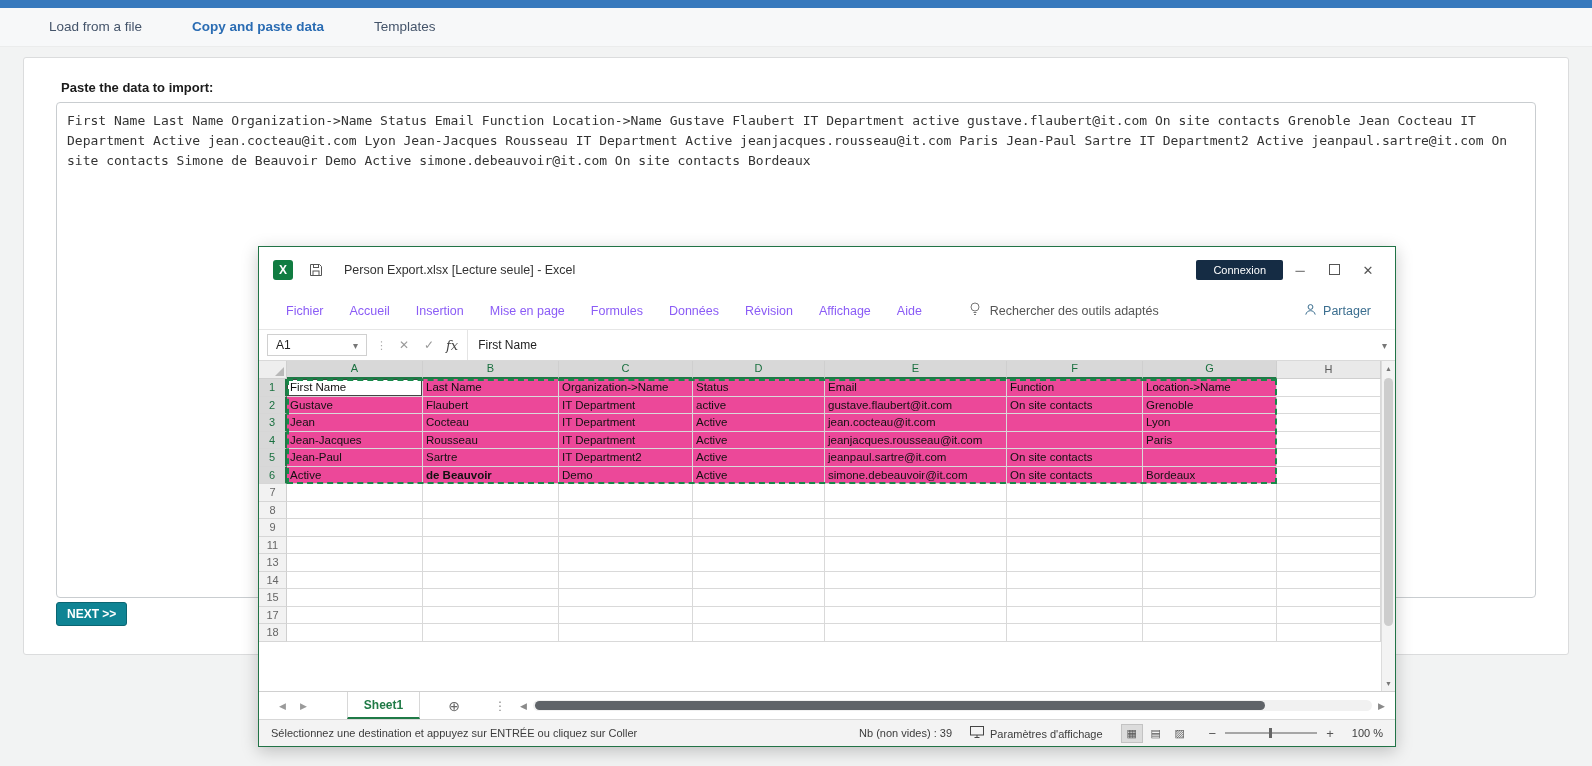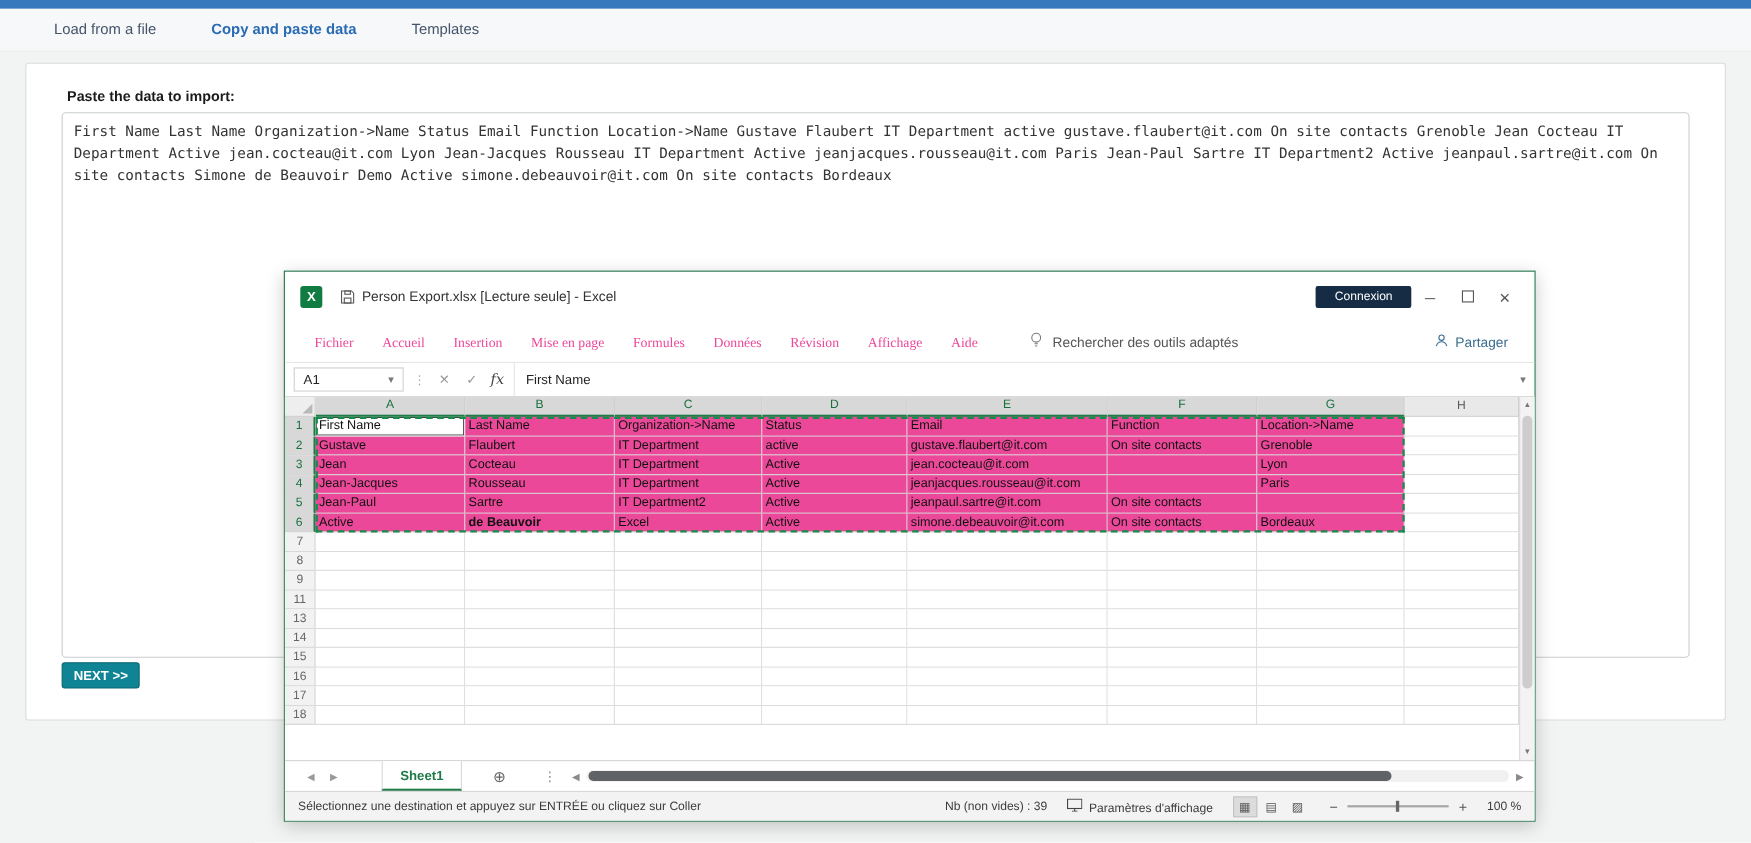--- a/index.html
+++ b/index.html
@@ -25,30 +25,30 @@
          font-weight:bold;font-size:12px;padding:4px 10px;font-family:inherit;cursor:pointer;}
 
   
   .xl{position:absolute;left:258px;top:246px;width:1138px;height:501px;background:#fff;
       border:1px solid #217346;box-shadow:0 4px 16px rgba(0,0,0,.22);z-index:50;
       display:flex;flex-direction:column;box-sizing:border-box;}
   .xl-titlebar{height:46px;flex:0 0 46px;display:flex;align-items:center;padding:0 10px 0 14px;}
   .xl-appicon{width:20px;height:20px;background:#107c41;color:#fff;font-weight:bold;font-size:12px;
       display:flex;align-items:center;justify-content:center;border-radius:3px;}
   .xl-save{margin-left:16px;display:flex;align-items:center;}
-  .xl-title{font-size:12.5px;color:#333;margin-left:6px;}
+  .xl-title{font-size:12.5px;color:#333;margin-left:21px;}
   .xl-connexion{margin-left:auto;background:#152c44;color:#fff;font-size:11px;border:none;
       padding:4px 17px;border-radius:2px;font-family:inherit;cursor:pointer;}
   .xl-winbtn{width:34px;text-align:center;color:#555;font-size:13px;cursor:default;}
   .xl-winbtn:first-of-type{margin-left:24px;}
   .maxbox{display:inline-block;width:9px;height:9px;border:1px solid #555;}
   .xl-ribbon{height:36px;flex:0 0 36px;display:flex;align-items:center;padding:0 14px;
       border-bottom:1px solid #e6e6e6;}
   .rtabs{display:flex;}
-  .rtab{padding:0 13px;font-size:12.5px;color:#ec4899;line-height:36px;cursor:default;font-family:Liberation Serif, serif;}
+  .rtab{padding:0 13px;font-size:12.5px;color:#8b5cf6;line-height:36px;cursor:default;}
   .rsearch{display:flex;align-items:center;gap:9px;margin-left:34px;font-size:12.5px;color:#555;}
   .rshare{margin-left:auto;margin-right:10px;display:flex;align-items:center;gap:6px;
       color:#3b6e8f;font-size:12.5px;}
   .xl-formula{height:30px;flex:0 0 30px;display:flex;align-items:center;
       border-bottom:1px solid #d9d9d9;padding:0 8px;gap:9px;}
   .namebox{width:100px;height:22px;border:1px solid #d0d0d0;display:flex;align-items:center;
       justify-content:space-between;padding:0 8px;font-size:12px;color:#222;box-sizing:border-box;}
   .nb-chev,.f-chev{color:#777;font-size:10px;}
   .fdots{color:#aaa;font-size:11px;}
   .fbtn{color:#9a9a9a;font-size:12px;width:16px;text-align:center;}
@@ -256,21 +256,21 @@
             <div class="gcell cell sel" style="width: 132px;">Active</div>
             <div class="gcell cell sel" style="width: 182px;">jeanpaul.sartre@it.com</div>
             <div class="gcell cell sel" style="width: 136px;">On site contacts</div>
             <div class="gcell cell sel" style="width: 134px;"></div>
             <div class="gcell cell" style="width: 104px;"></div>
           </div>
           <div class="grow">
             <div class="gcell rhead selhead" style="width: 28px;">6</div>
             <div class="gcell cell sel" style="width: 136px;">Active</div>
             <div class="gcell cell sel" style="width: 136px; font-weight: bold;">de Beauvoir</div>
-            <div class="gcell cell sel" style="width: 134px;">Excel</div>
+            <div class="gcell cell sel" style="width: 134px;">Demo</div>
             <div class="gcell cell sel" style="width: 132px;">Active</div>
             <div class="gcell cell sel" style="width: 182px;">simone.debeauvoir@it.com</div>
             <div class="gcell cell sel" style="width: 136px;">On site contacts</div>
             <div class="gcell cell sel" style="width: 134px;">Bordeaux</div>
             <div class="gcell cell" style="width: 104px;"></div>
           </div>
           <div class="grow">
             <div class="gcell rhead" style="width: 28px;">7</div>
             <div class="gcell cell" style="width: 136px;"></div>
             <div class="gcell cell" style="width: 136px;"></div>
@@ -331,31 +331,20 @@
             <div class="gcell cell" style="width: 136px;"></div>
             <div class="gcell cell" style="width: 134px;"></div>
             <div class="gcell cell" style="width: 132px;"></div>
             <div class="gcell cell" style="width: 182px;"></div>
             <div class="gcell cell" style="width: 136px;"></div>
             <div class="gcell cell" style="width: 134px;"></div>
             <div class="gcell cell" style="width: 104px;"></div>
           </div>
           <div class="grow">
             <div class="gcell rhead" style="width: 28px;">15</div>
-            <div class="gcell cell" style="width: 136px;"></div>
-            <div class="gcell cell" style="width: 136px;"></div>
-            <div class="gcell cell" style="width: 134px;"></div>
-            <div class="gcell cell" style="width: 132px;"></div>
-            <div class="gcell cell" style="width: 182px;"></div>
-            <div class="gcell cell" style="width: 136px;"></div>
-            <div class="gcell cell" style="width: 134px;"></div>
-            <div class="gcell cell" style="width: 104px;"></div>
-          </div>
-          <div class="grow">
-            <div class="gcell rhead" style="width: 28px;">16</div>
             <div class="gcell cell" style="width: 136px;"></div>
             <div class="gcell cell" style="width: 136px;"></div>
             <div class="gcell cell" style="width: 134px;"></div>
             <div class="gcell cell" style="width: 132px;"></div>
             <div class="gcell cell" style="width: 182px;"></div>
             <div class="gcell cell" style="width: 136px;"></div>
             <div class="gcell cell" style="width: 134px;"></div>
             <div class="gcell cell" style="width: 104px;"></div>
           </div>
           <div class="grow">

